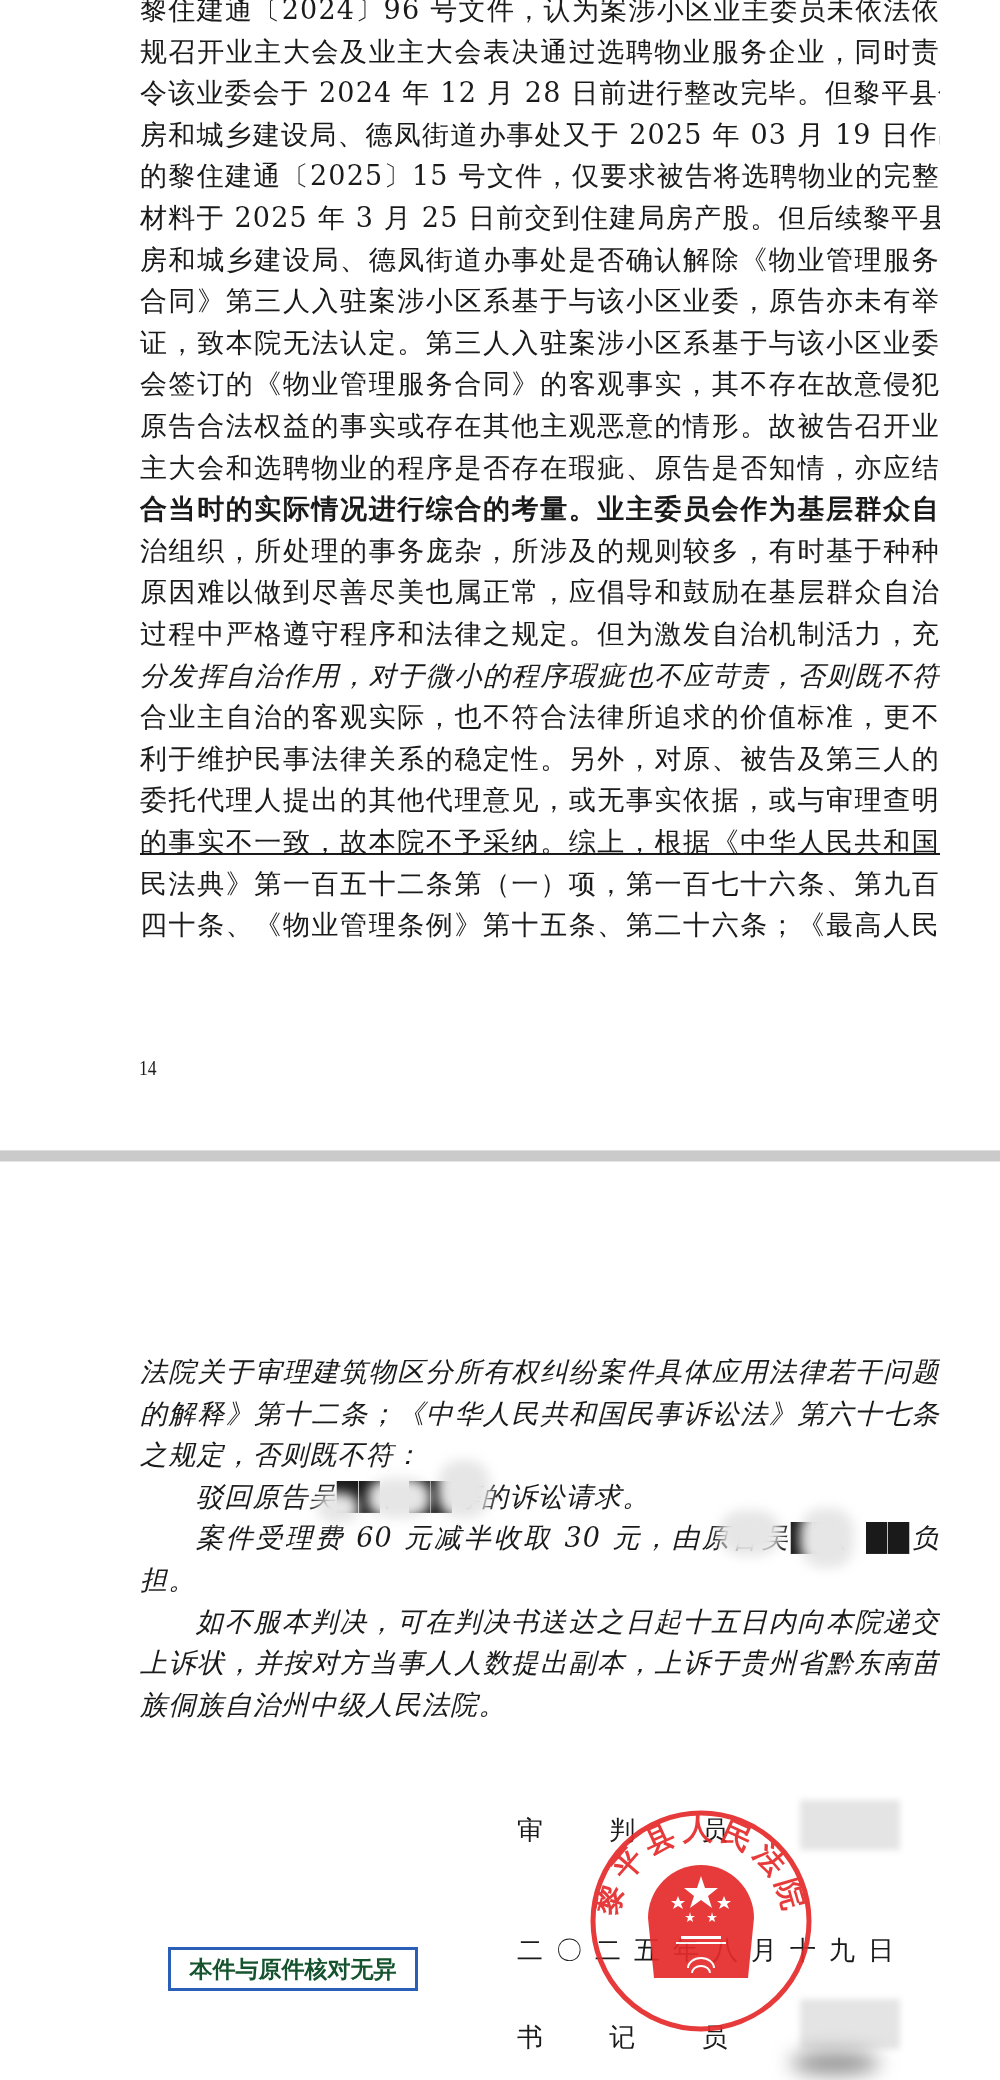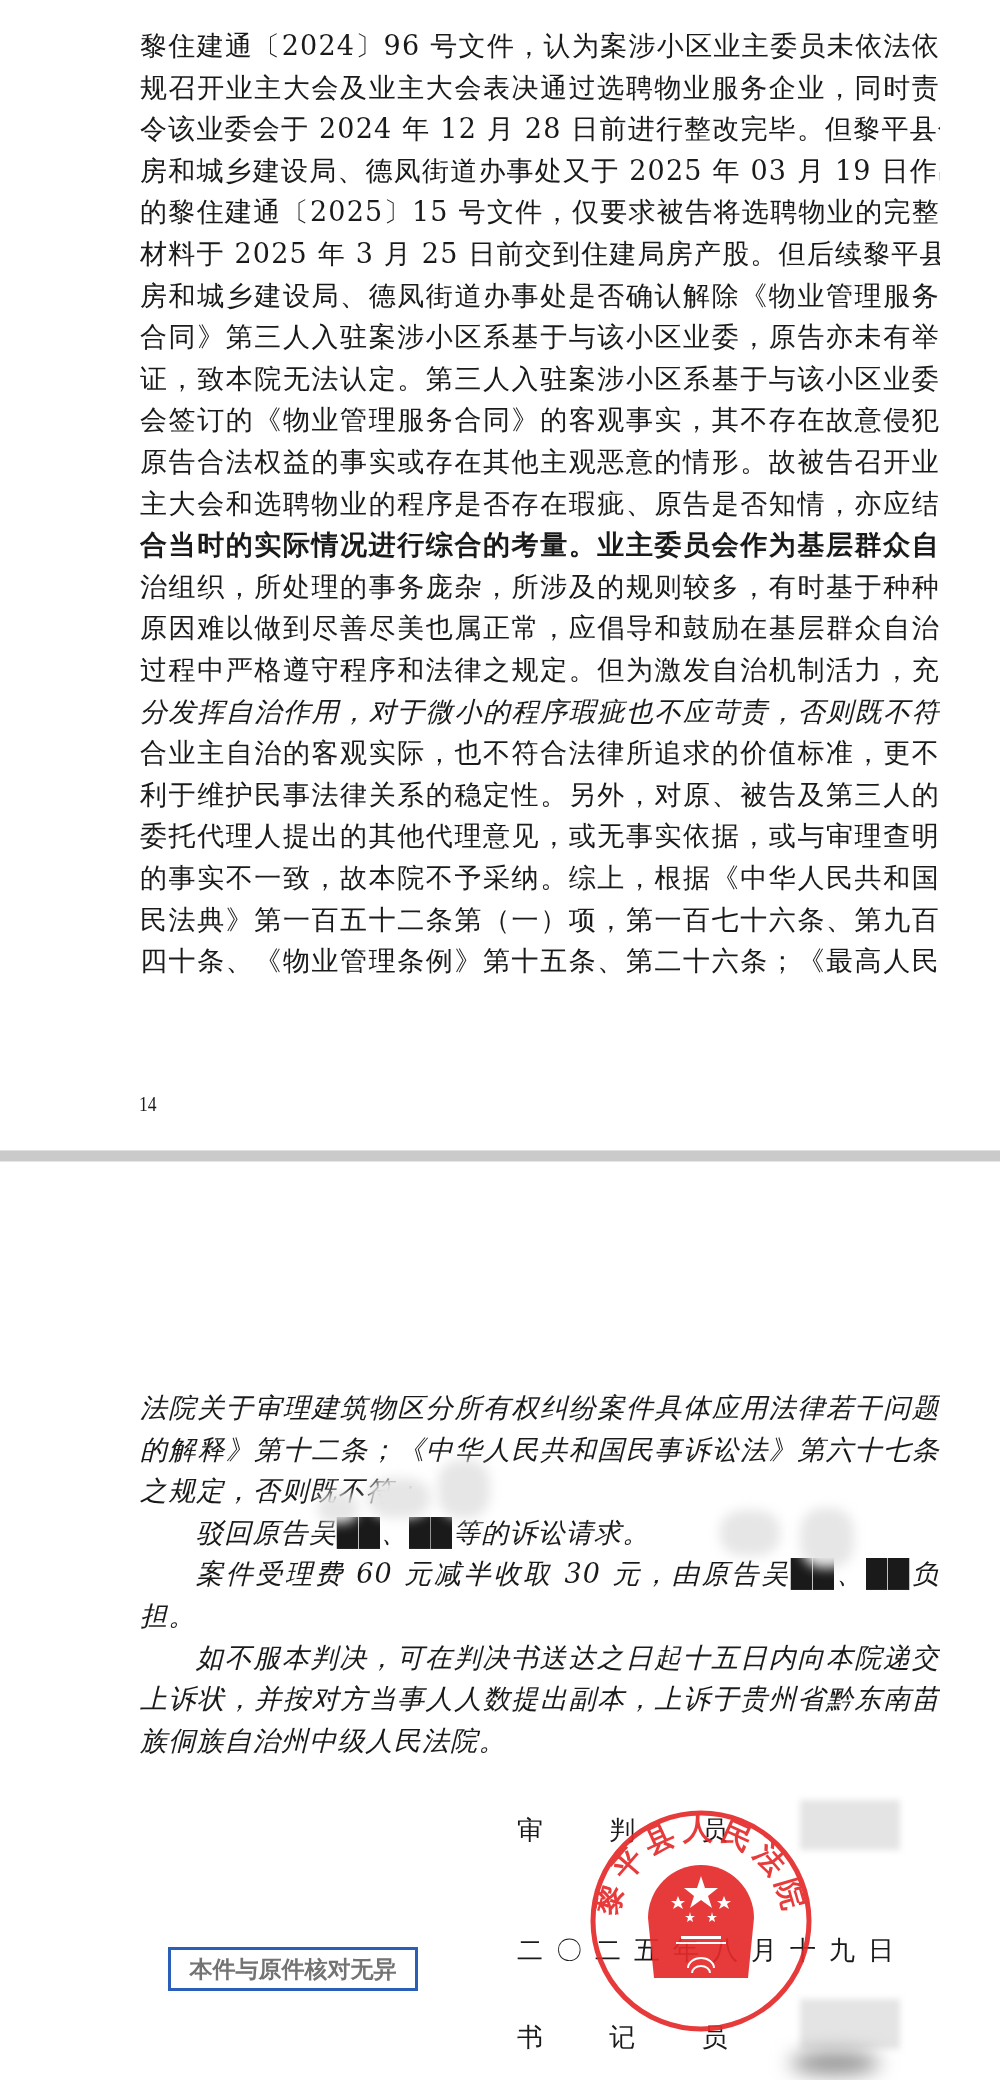--- a/index.html
+++ b/index.html
@@ -2,21 +2,21 @@
 <html><head>
 <meta charset="utf-8">
 <style>
   html, body { margin: 0; padding: 0; }
   body {
     width: 1000px; height: 2080px; overflow: hidden;
     background: #ffffff; position: relative;
     font-family: "DejaVu Serif", "Liberation Serif", serif;
     color: #1a1a1a;
   }
-  .page { position: absolute; left: 0; width: 828px; background: #fff; margin-top: 36px; }
+  .page { position: absolute; left: 0; width: 828px; background: #fff; }
   #page1 { top: 0; height: 1150px; }
   #page2 { top: 1162px; height: 918px; font-style: italic; }
   .divider {
     position: absolute; left: 0; top: 1150px; width: 1000px; height: 12px;
     background: #cacaca; border-top: 1px solid #e0e0e0; border-bottom: 1px solid #e6e6e6;
     box-sizing: border-box;
   }
   .line {
     position: absolute; left: 140px; width: 800px;
     font-size: 27px; line-height: 32px; height: 32px;
@@ -36,21 +36,21 @@
   }
   .sig {
     position: absolute; left: 505px; font-size: 26px; line-height: 30px;
     white-space: nowrap;
     margin-left: 12px;
   }
   .sig span { display: inline-block; }
   .certbox {
     position: absolute; left: 168px; top: 1947px; width: 250px; height: 44px;
     border: 3px solid #2a5fb8; box-sizing: border-box;
-    color: #737373; font-family: "DejaVu Sans", sans-serif; font-weight: bold;
+    color: #14532d; font-family: "DejaVu Sans", sans-serif; font-weight: bold;
     font-size: 23px; line-height: 38px; text-align: center; letter-spacing: 0px;
   }
   .stamp {
     position: absolute; left: 588px; top: 1808px; width: 226px; height: 226px;
     pointer-events: none; opacity: 0.92;
   }
   .redact-block {
     position: absolute; background: #e4e4e4; filter: blur(3px);
   }
   .shadow-blob {
@@ -75,21 +75,21 @@
       <div class="line" style="top: 410px;">原告合法权益的事实或存在其他主观恶意的情形。故被告召开业</div>
       <div class="line" style="top: 451.6px;">主大会和选聘物业的程序是否存在瑕疵、原告是否知情，亦应结</div>
       <div class="line" style="top: 493.2px; font-weight: bold;">合当时的实际情况进行综合的考量。业主委员会作为基层群众自</div>
       <div class="line" style="top: 534.8px;">治组织，所处理的事务庞杂，所涉及的规则较多，有时基于种种</div>
       <div class="line" style="top: 576.4px;">原因难以做到尽善尽美也属正常，应倡导和鼓励在基层群众自治</div>
       <div class="line" style="top: 618px;">过程中严格遵守程序和法律之规定。但为激发自治机制活力，充</div>
       <div class="line" style="top: 659.6px; font-style: italic;">分发挥自治作用，对于微小的程序瑕疵也不应苛责，否则既不符</div>
       <div class="line" style="top: 701.2px;">合业主自治的客观实际，也不符合法律所追求的价值标准，更不</div>
       <div class="line" style="top: 742.8px;">利于维护民事法律关系的稳定性。另外，对原、被告及第三人的</div>
       <div class="line" style="top: 784.4px;">委托代理人提出的其他代理意见，或无事实依据，或与审理查明</div>
-      <div class="line" style="top: 826px;">的事实不一致，故本院不予采纳。综上，根据《中华人民共和国</div>
+      <div class="line" style="top: 826px; text-decoration: underline;">的事实不一致，故本院不予采纳。综上，根据《中华人民共和国</div>
       <div class="line" style="top: 867.6px;">民法典》第一百五十二条第（一）项，第一百七十六条、第九百</div>
       <div class="line" style="top: 909.2px;">四十条、《物业管理条例》第十五条、第二十六条；《最高人民</div>
     </div>
   <div class="pageno">14</div>
 </div>
 
 <div class="divider"></div>
 
 <div class="page" id="page2">
   <div id="p2-lines">

